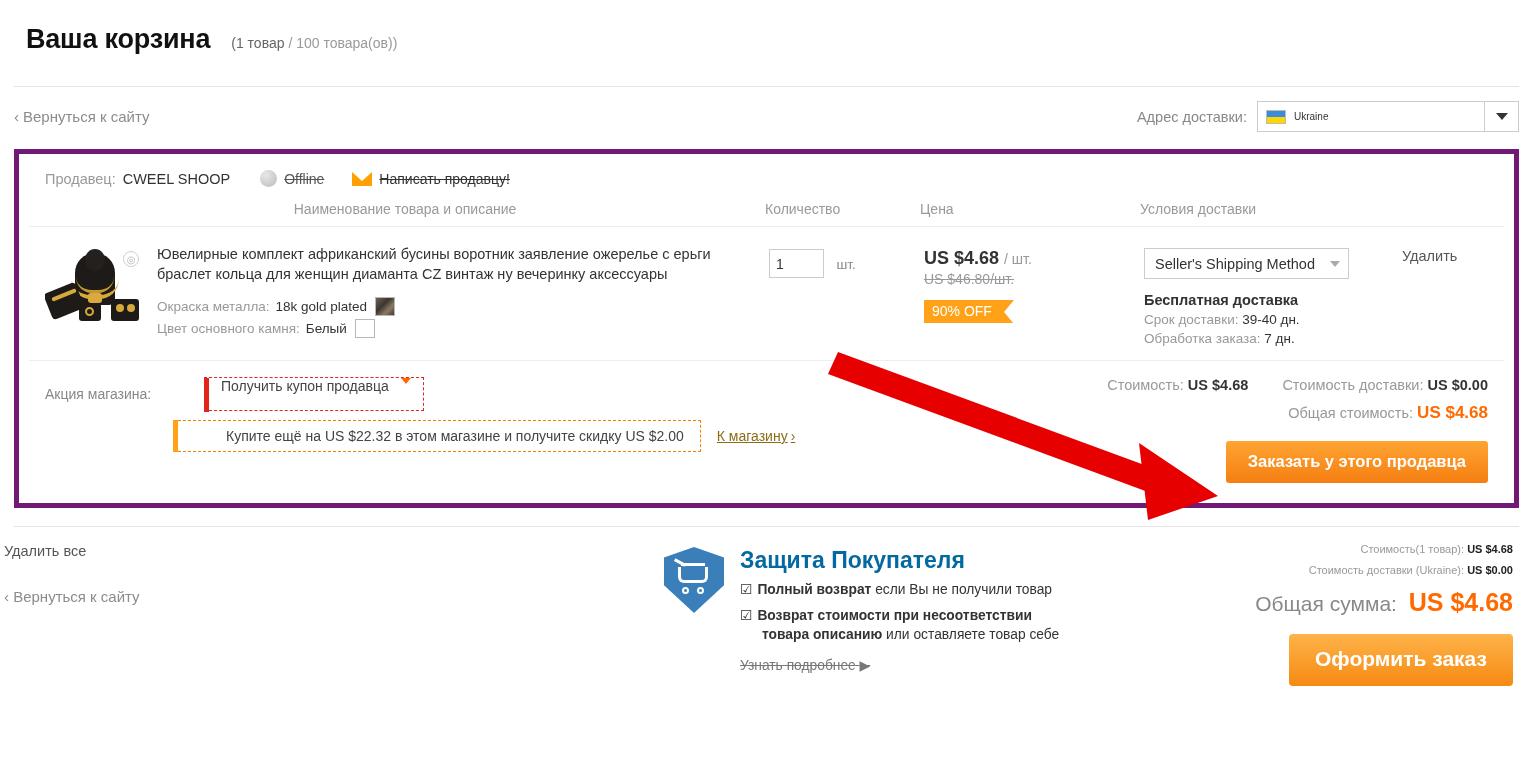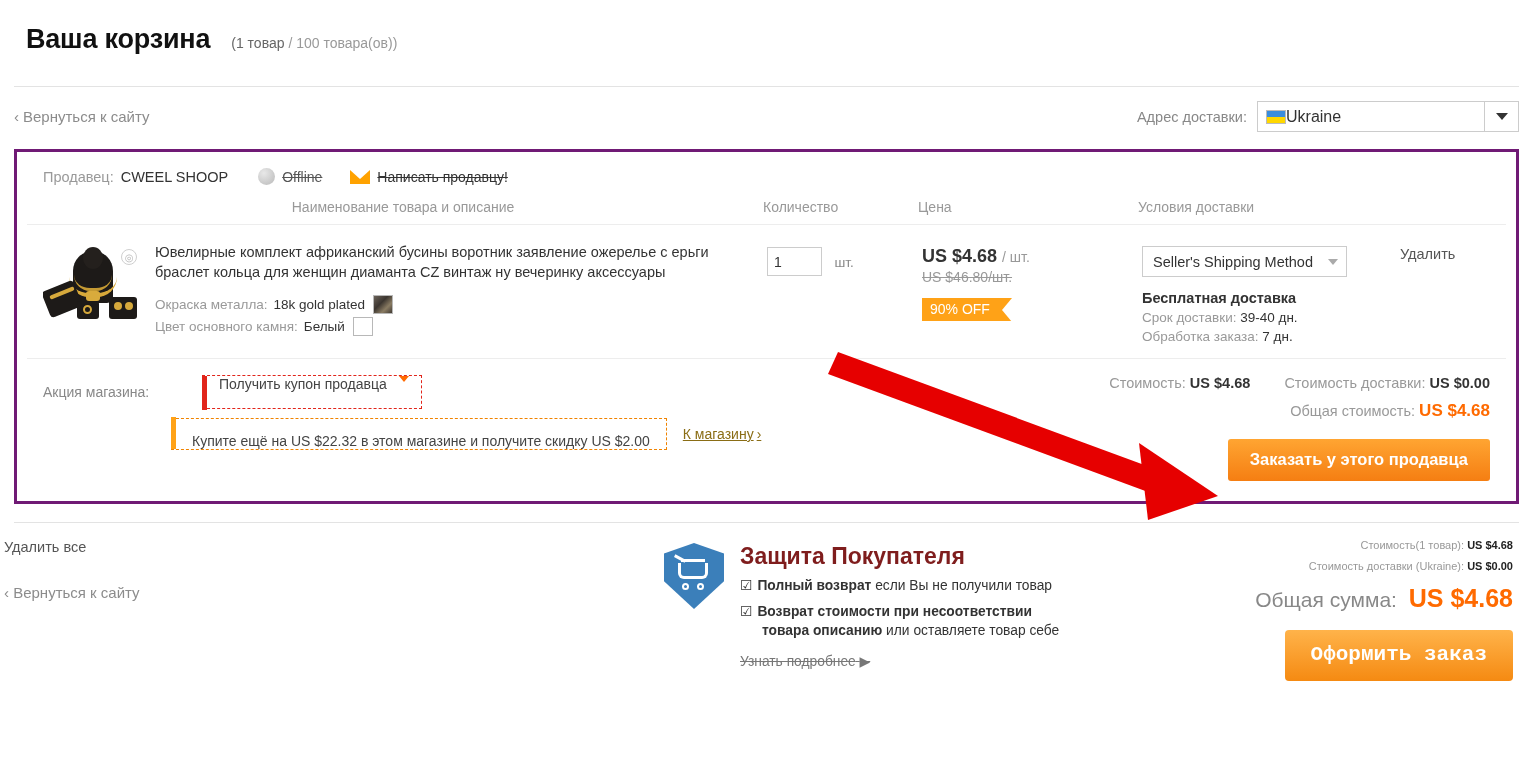--- a/index.html
+++ b/index.html
@@ -32,36 +32,36 @@
   .back-link .chev { margin-right: 4px; }
 
   .addr-right { display: flex; align-items: center; }
   .addr-label { font-size: 14.5px; color: #888; margin-right: 10px; }
   .select-box {
     display: flex; align-items: stretch;
     border: 1px solid #ccc; background: #fff;
     width: 262px; height: 31px;
   }
   .select-box .val {
-    flex: 1; display: flex; align-items: center; 
-    padding: 0 8px; font-size: 16px; color: #333;
+    flex: 1; display: flex; align-items: center; gap: 8px;
+    padding: 0 8px; font-size: 10px; color: #333;
   }
   .flag-ua { width: 20px; height: 14px; border: 1px solid #bbb; display: block;
              background: linear-gradient(to bottom, #3a8dde 0 50%, #ffd700 50% 100%); }
   .select-box .arrow {
     width: 34px; border-left: 1px solid #ccc;
     display: flex; align-items: center; justify-content: center;
   }
   .caret-down { width: 0; height: 0; border-left: 6px solid transparent;
                 border-right: 6px solid transparent; border-top: 7px solid #333; }
 
   
   .card {
     margin: 17px 14px 0 14px;
-    border: 3px solid #701a75; background: #fff;
+    border: 5px solid #701a75; background: #fff;
   }
   .seller-line {
     display: flex; align-items: center; gap: 0;
     padding: 16px 0 0 26px; font-size: 14.5px;
   }
   .seller-line .lbl { color: #999; }
   .seller-line .name { color: #333; margin-left: 7px; }
   .offline-wrap { display: flex; align-items: center; margin-left: 30px; color: #555;
                   text-decoration: line-through; font-size: 14px; }
   .ico-offline {
@@ -194,21 +194,21 @@
     display: flex; align-items: flex-start; height: 34px; margin-left: 31px;
   }
   .coupon-bar { width: 5px; height: 34px; background: #e1251b; flex: none; }
   .coupon-txt { font-size: 14px; color: #444; padding: 0 12px 0 12px; }
   .coupon-caret { width: 0; height: 0; border-left: 5px solid transparent;
                   border-right: 5px solid transparent; border-top: 6px solid #ff6a00;
                   margin-right: 12px; }
   .promo-line2 { display: flex; align-items: center; margin-top: 9px; margin-left: 128px; }
   .promo-box {
     border: 1px dashed #f08300; border-left: none;
-    display: flex; align-items: flex-end; height: 32px;
+    display: flex; align-items: center; height: 32px; gap: 32px;
   }
   .promo-bar { width: 5px; height: 32px; background: #ffa217; flex: none; }
   .promo-txt { font-size: 14px; color: #444; padding: 0 16px; }
   .promo-shop {
     font-size: 14px; color: #8a6d15; text-decoration: underline;
     margin-left: 16px; cursor: pointer;
   }
   .promo-shop .ar { text-decoration: none; margin-left: 3px; }
 
   .totals-right { flex: 1; text-align: right; padding-right: 16px; }
@@ -241,42 +241,42 @@
   .shield .cart-b { position:absolute; left:14px; top:20px; width:30px; height:16px;
                     border:3px solid #fff; border-top:none; border-radius:0 0 6px 6px; }
   .shield .cart-h { position:absolute; left:10px; top:14px; width:12px; height:3px;
                     background:#fff; transform: rotate(28deg); }
   .shield .cart-t { position:absolute; left:17px; top:16px; width:24px; height:3px;
                     background:#fff; }
   .shield .w1 { position:absolute; left:18px; top:40px; width:7px; height:7px;
                 border:2px solid #fff; border-radius:50%; }
   .shield .w2 { position:absolute; left:33px; top:40px; width:7px; height:7px;
                 border:2px solid #fff; border-radius:50%; }
-  .prot-title { font-size: 23px; font-weight: bold; color: #7f1d1d; line-height: 26px; }
+  .prot-title { font-size: 23px; font-weight: bold; color: #0369a1; line-height: 26px; }
   .prot-item { font-size: 13.8px; color: #333; margin-top: 7px; line-height: 19px; }
   .prot-item .ck { margin-right: 5px; }
   .prot-item b { font-weight: bold; }
   .prot-sub { margin-left: 22px; }
   .prot-more {
     font-size: 13.8px; color: #777; margin-top: 13px;
     text-decoration: line-through; cursor: pointer;
   }
   .prot-more .ar { text-decoration: none; }
 
   .sum-right { flex: 1; text-align: right; padding-right: 6px; }
   .sum-l { font-size: 11px; color: #999; margin-bottom: 9px; }
   .sum-l b { color: #222; font-weight: bold; }
   .sum-total { font-size: 21px; color: #888; margin-top: 12px; }
   .sum-total .amt { color: #ff6a00; font-weight: bold; font-size: 25px; margin-left: 6px; }
   .checkout-btn {
     margin-top: 17px; display: inline-block;
     background: linear-gradient(to bottom, #ffb34a, #f58a12);
     border: none; border-radius: 4px; color: #fff;
     font-size: 21px; font-weight: bold; padding: 13px 26px 15px 26px;
-    cursor: pointer; font-family: Liberation Mono, monospace;
+    cursor: pointer; font-family: Liberation Sans, sans-serif;
   }
 
   
   .anno { position: absolute; left: 0; top: 0; width: 1533px; height: 757px;
           pointer-events: none; }
 </style>
 </head>
 <body>
 
 <div class="page-title">

